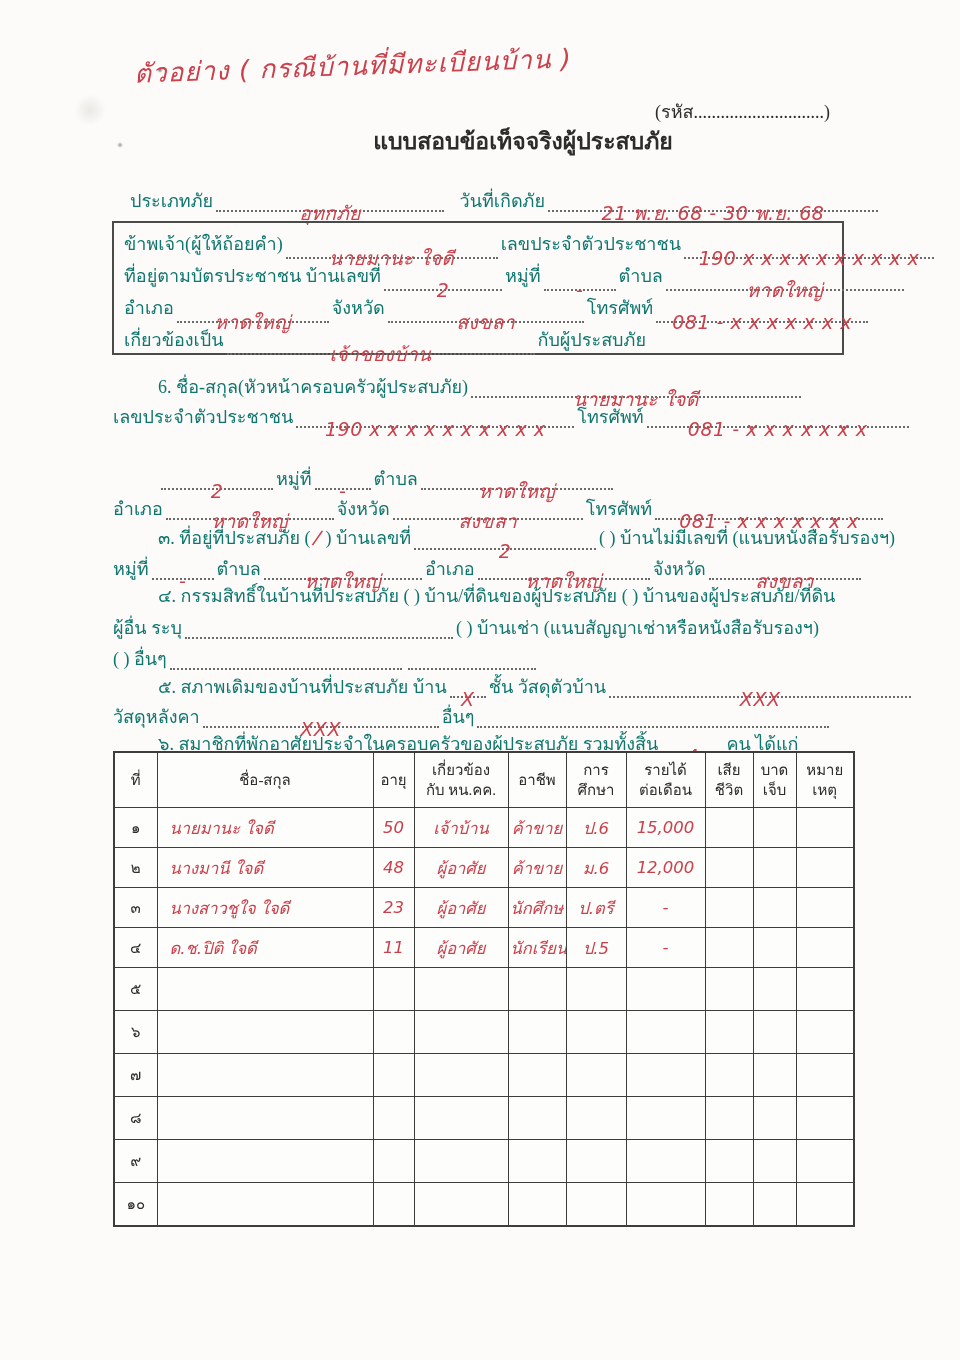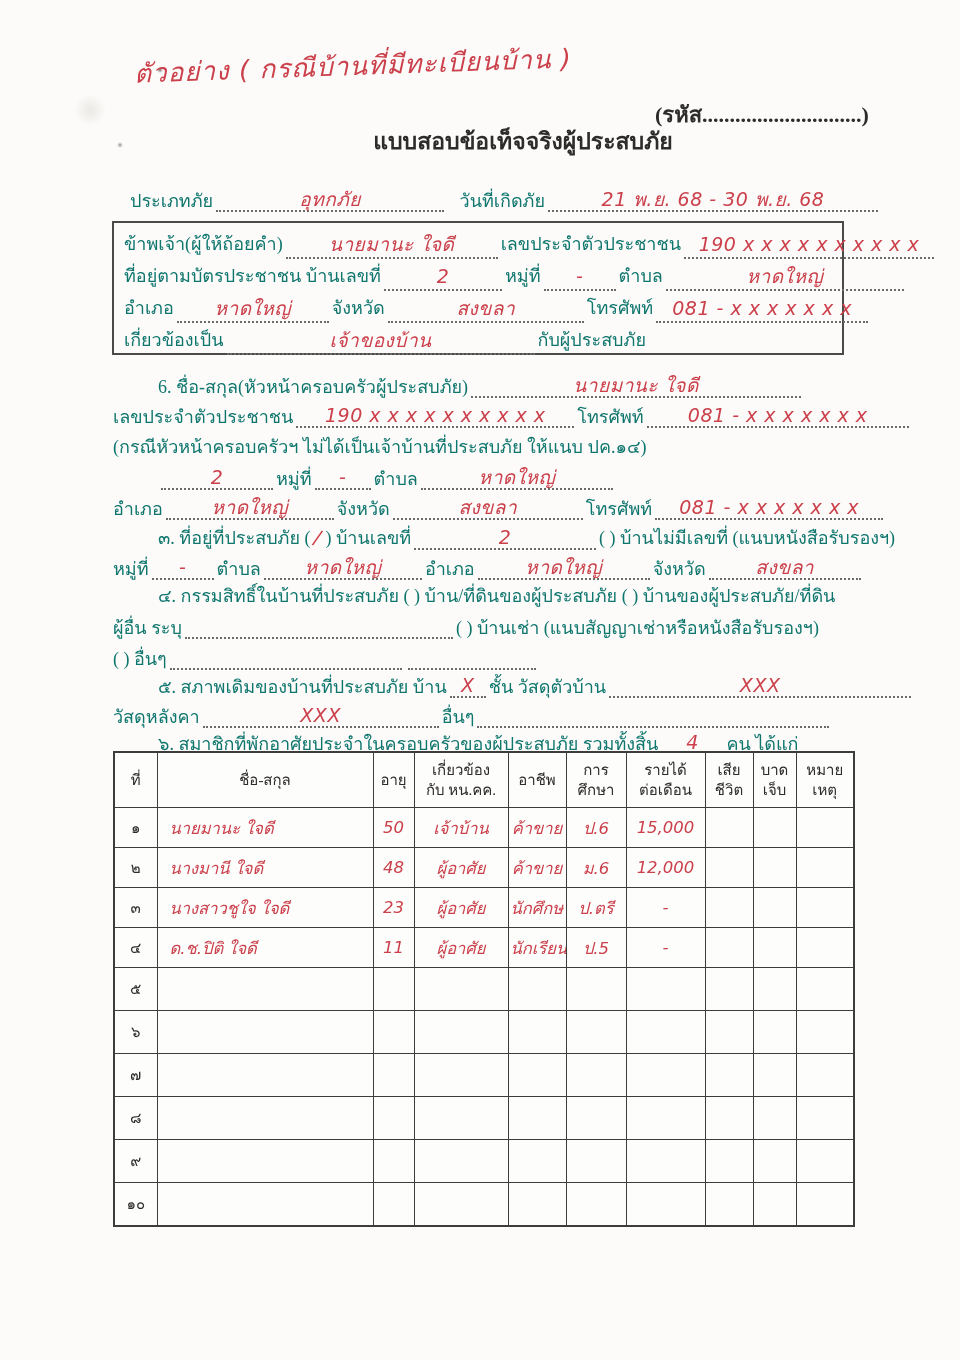--- a/index.html
+++ b/index.html
@@ -33,32 +33,32 @@
   }
   .dots{
     display:inline-flex;
     justify-content:center;
     align-items:flex-end;
     border-bottom:2px dotted #6a6a6a;
     height:22px;
     margin:0 3px;
     vertical-align:bottom;
   }
-  .dots .hw{position:relative;top:2px;margin-top:39px;}
+  .dots .hw{position:relative;top:16px;margin-top:39px;}
   .note{
     font-family:"DejaVu Sans",sans-serif;
     font-style:italic;
     font-weight:500;
     color:#cb404b;
     font-size:26px;
     transform:rotate(-2deg);
     letter-spacing:1px;
   }
   .title{font-weight:bold;font-size:23px;width:960px;text-align:center;padding-left:43px;}
-  .codebox{font-size:22px;font-weight:bold;}
+  .codebox{font-size:18px;}
   .infobox{
     position:absolute;left:112px;top:221px;width:732px;height:134px;
     border:2px solid #4a4a49;
     box-sizing:border-box;
     padding:6px 10px 0 10px;
   }
   .infobox .bline{position:relative;font-size:18px;white-space:nowrap;height:32px;line-height:30px;}
   table.members{
     position:absolute;left:113px;top:751px;
     border-collapse:collapse;
@@ -148,23 +148,20 @@
         <span class="hw">นายมานะ ใจดี</span>
       </span>
   </div>
   <div class="line" style="left:113px;top:404px;">
     <span class="lbl">เลขประจำตัวประชาชน</span><span class="dots" style="width:278px;">
         <span class="hw">190 x x x x x x x x x x</span>
       </span><span class="lbl">โทรศัพท์</span><span class="dots" style="width:262px;">
         <span class="hw">081 - x x x x x x x</span>
       </span>
   </div>
-  <div class="line" style="left:113px;top:436px;">
-    <span class="lbl">(กรณีหัวหน้าครอบครัวฯ ไม่ได้เป็นเจ้าบ้านที่ประสบภัย ให้แนบ ปค.๑๔)</span>
-  </div>
 
   <div class="line" style="left:158px;top:466px;">
     <span class="dots" style="width:112px;">
         <span class="hw">2</span>
       </span><span class="lbl">หมู่ที่</span><span class="dots" style="width:56px;">
         <span class="hw">-</span>
       </span><span class="lbl">ตำบล</span><span class="dots" style="width:192px;">
         <span class="hw">หาดใหญ่</span>
       </span>
   </div>

